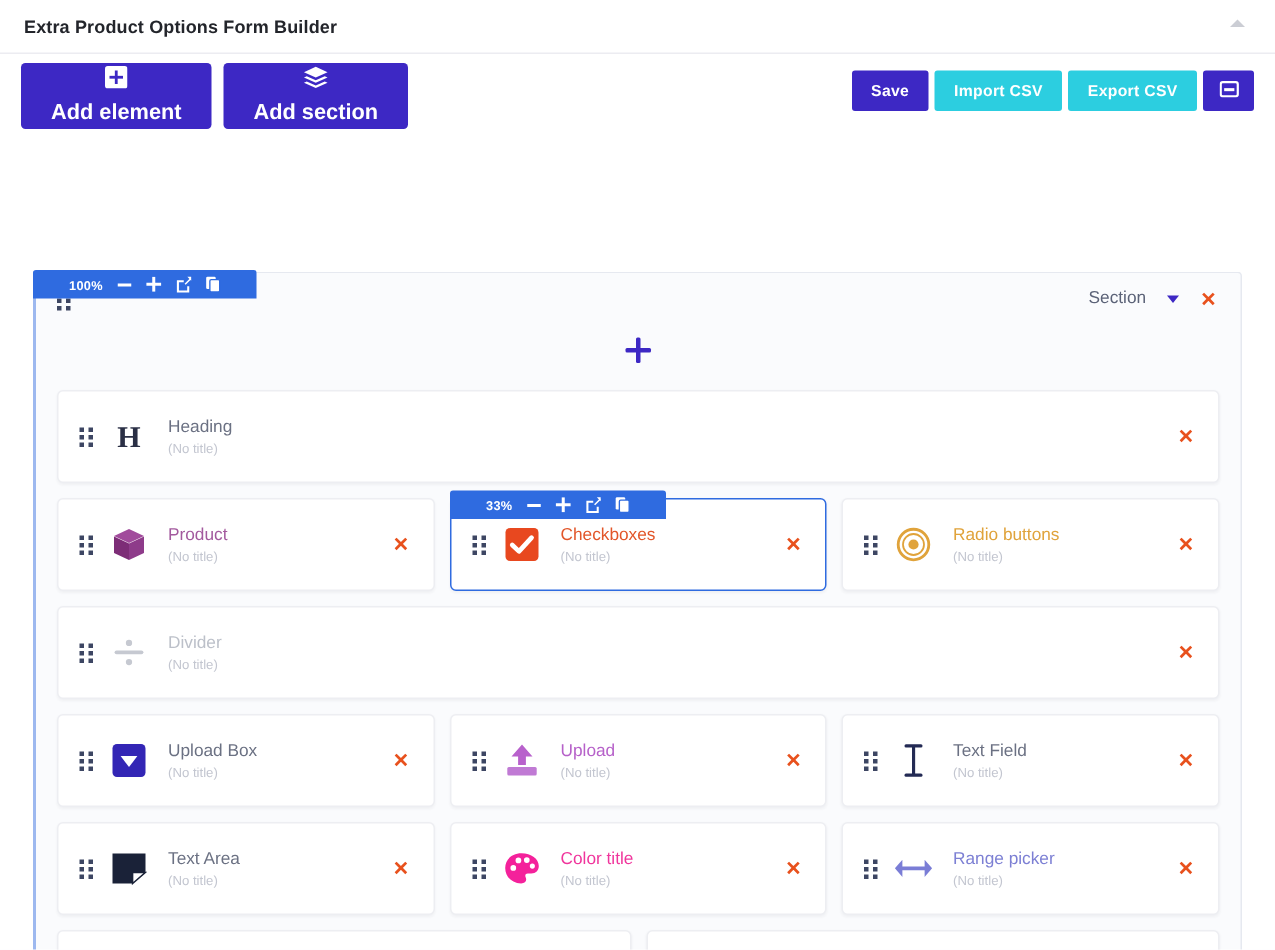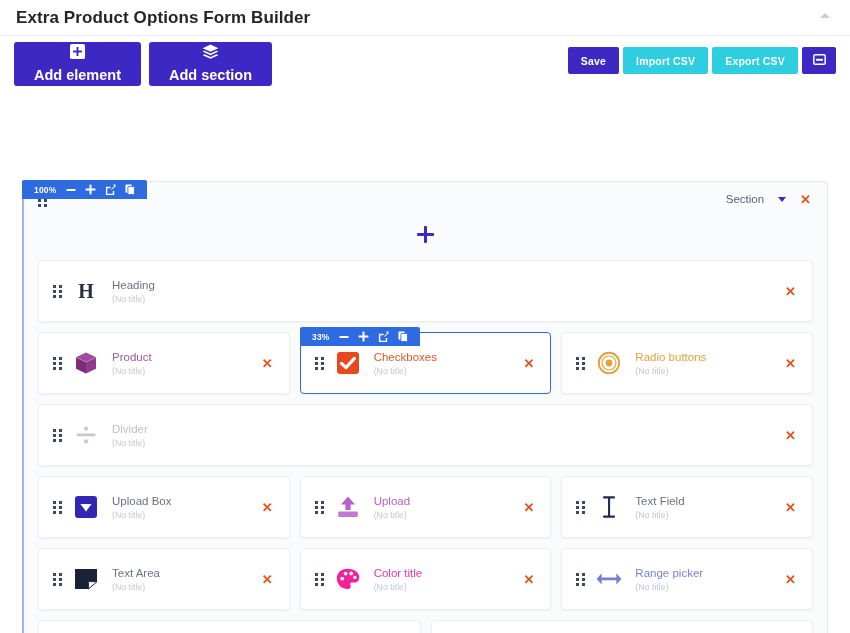--- a/index.html
+++ b/index.html
@@ -13,21 +13,21 @@
   
   .titlebar {
     height: 36px;
     display: flex; align-items: center;
     padding: 0 16px;
     background: #ffffff;
     border-bottom: 1px solid #ececf1;
     position: relative;
   }
   .titlebar-text {
-    font-size: 17px; font-weight: bold; color: #23252b;
+    font-size: 12px; font-weight: bold; color: #23252b;
     letter-spacing: 0.1px;
   }
   .collapse-caret {
     position: absolute; right: 20px; top: 13px;
     width: 0; height: 0;
     border-left: 5px solid transparent;
     border-right: 5px solid transparent;
     border-bottom: 5px solid #b9bcc6;
     opacity: .75;
   }
@@ -77,21 +77,21 @@
     padding: 0 14px;
   }
 
   
   .el-toolbar {
     position: absolute;
     height: 19px;
     background: #2f6be0;
     display: flex; align-items: center;
     gap: 9px;
-    padding: 0 12px;
+    padding: 0 24px;
     border-radius: 2px 2px 0 0;
     z-index: 20;
     color: #fff;
   }
   .el-toolbar .pct { font-size: 8.5px; font-weight: bold; letter-spacing:.2px;}
   .el-toolbar .ti  { cursor: pointer; display:flex; align-items:center; }
   .el-toolbar .ti svg { display:block; }
 
   
   .section-wrap {

